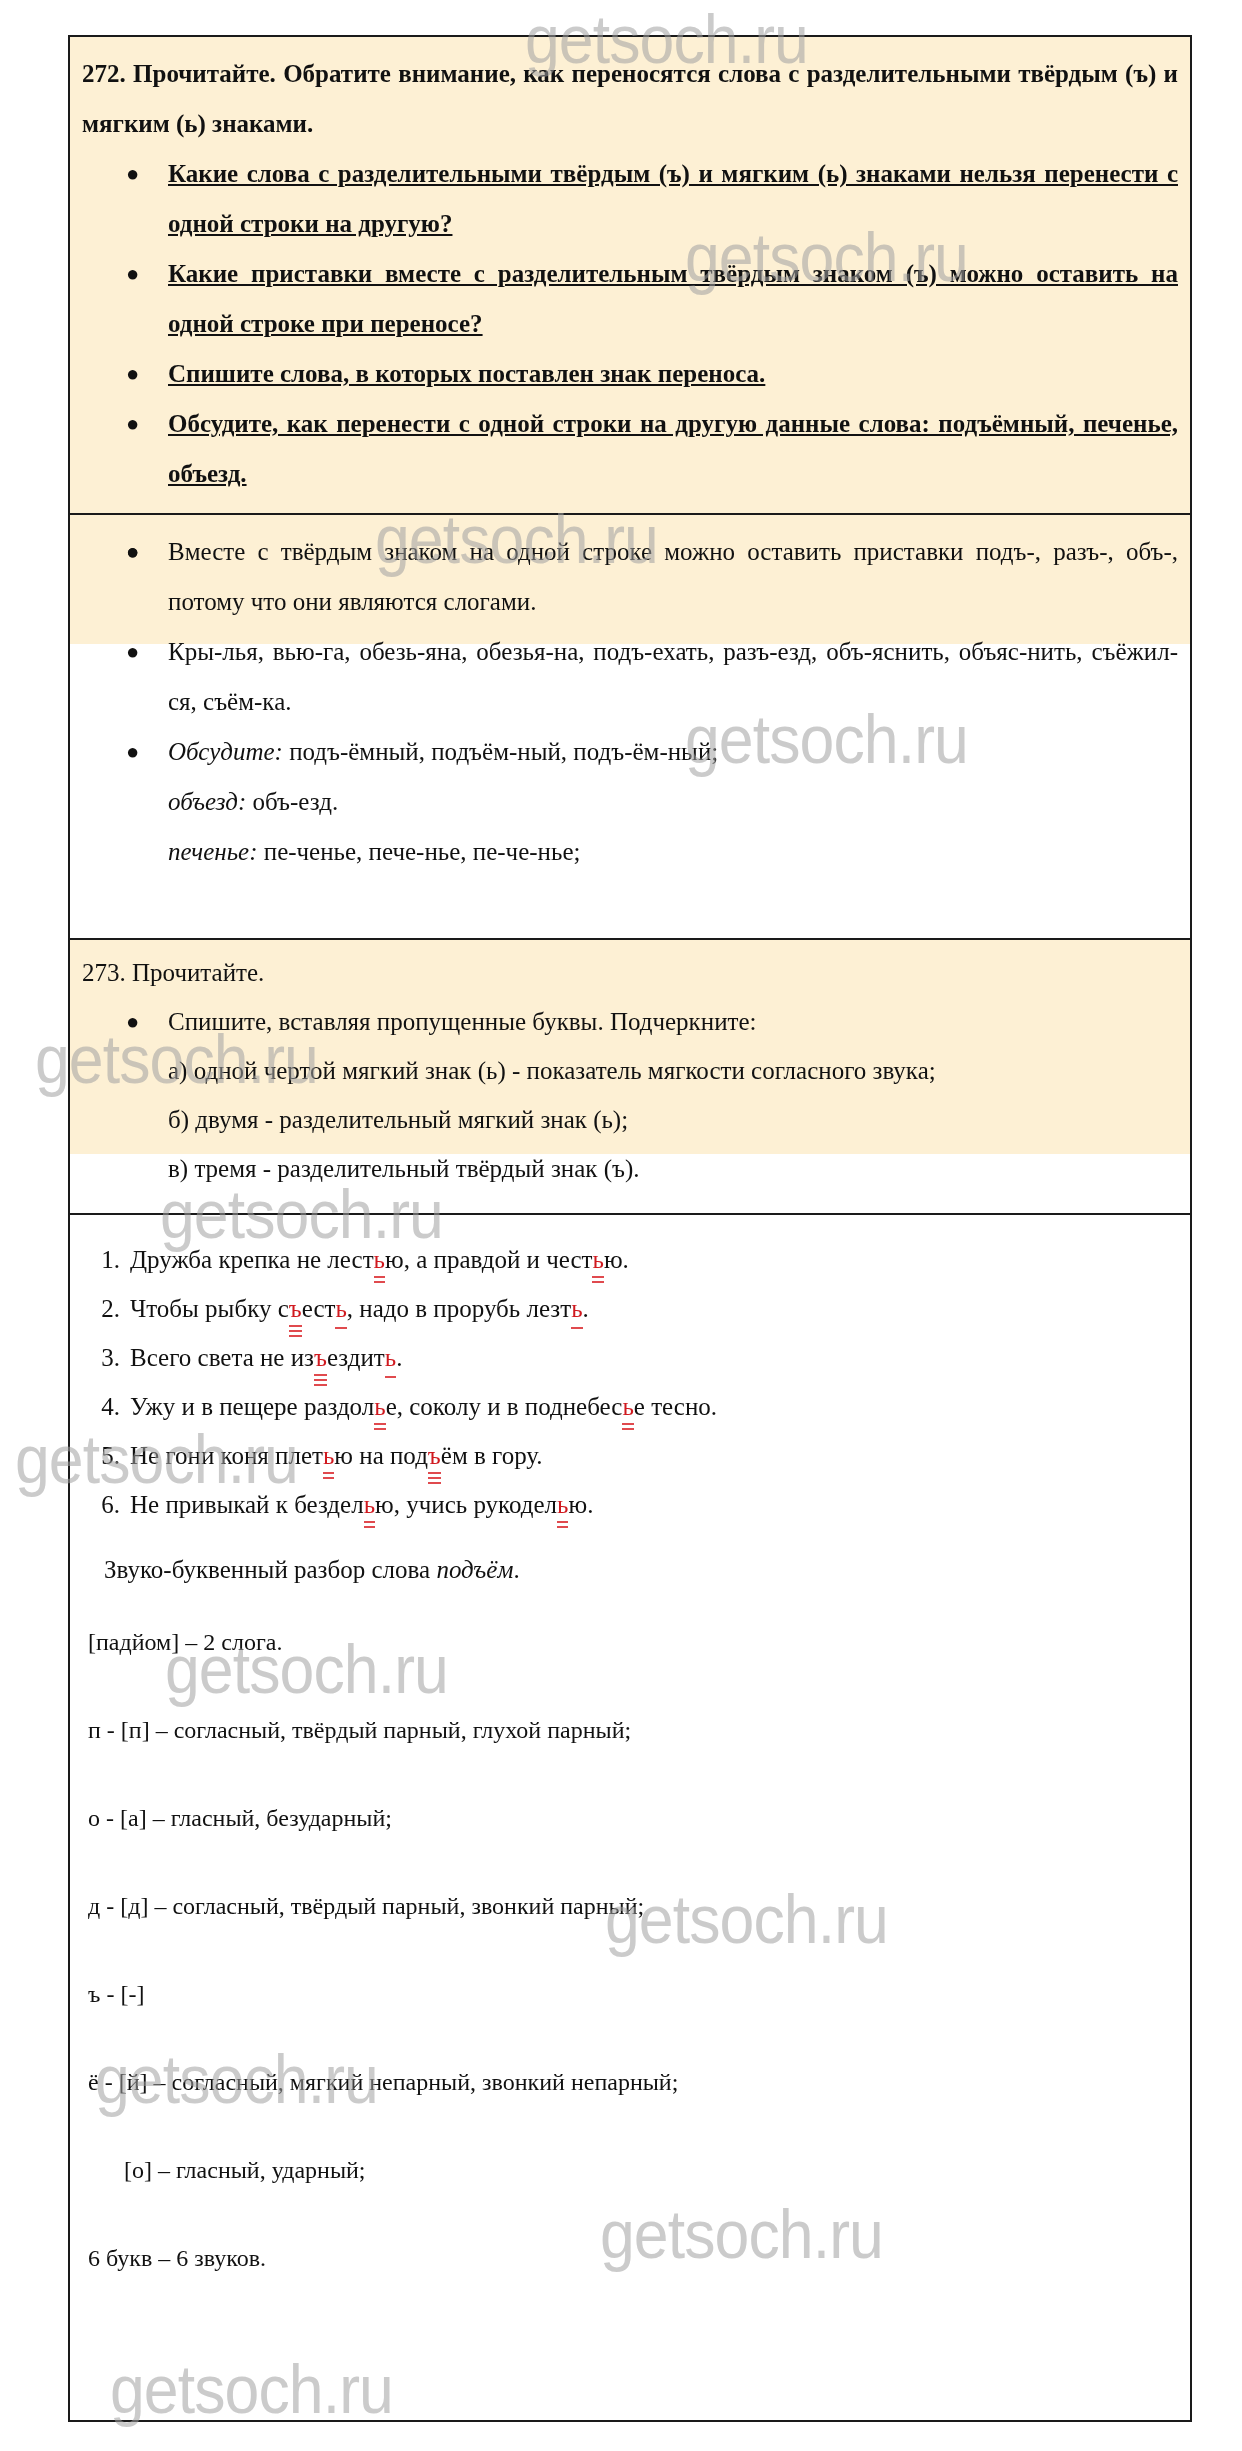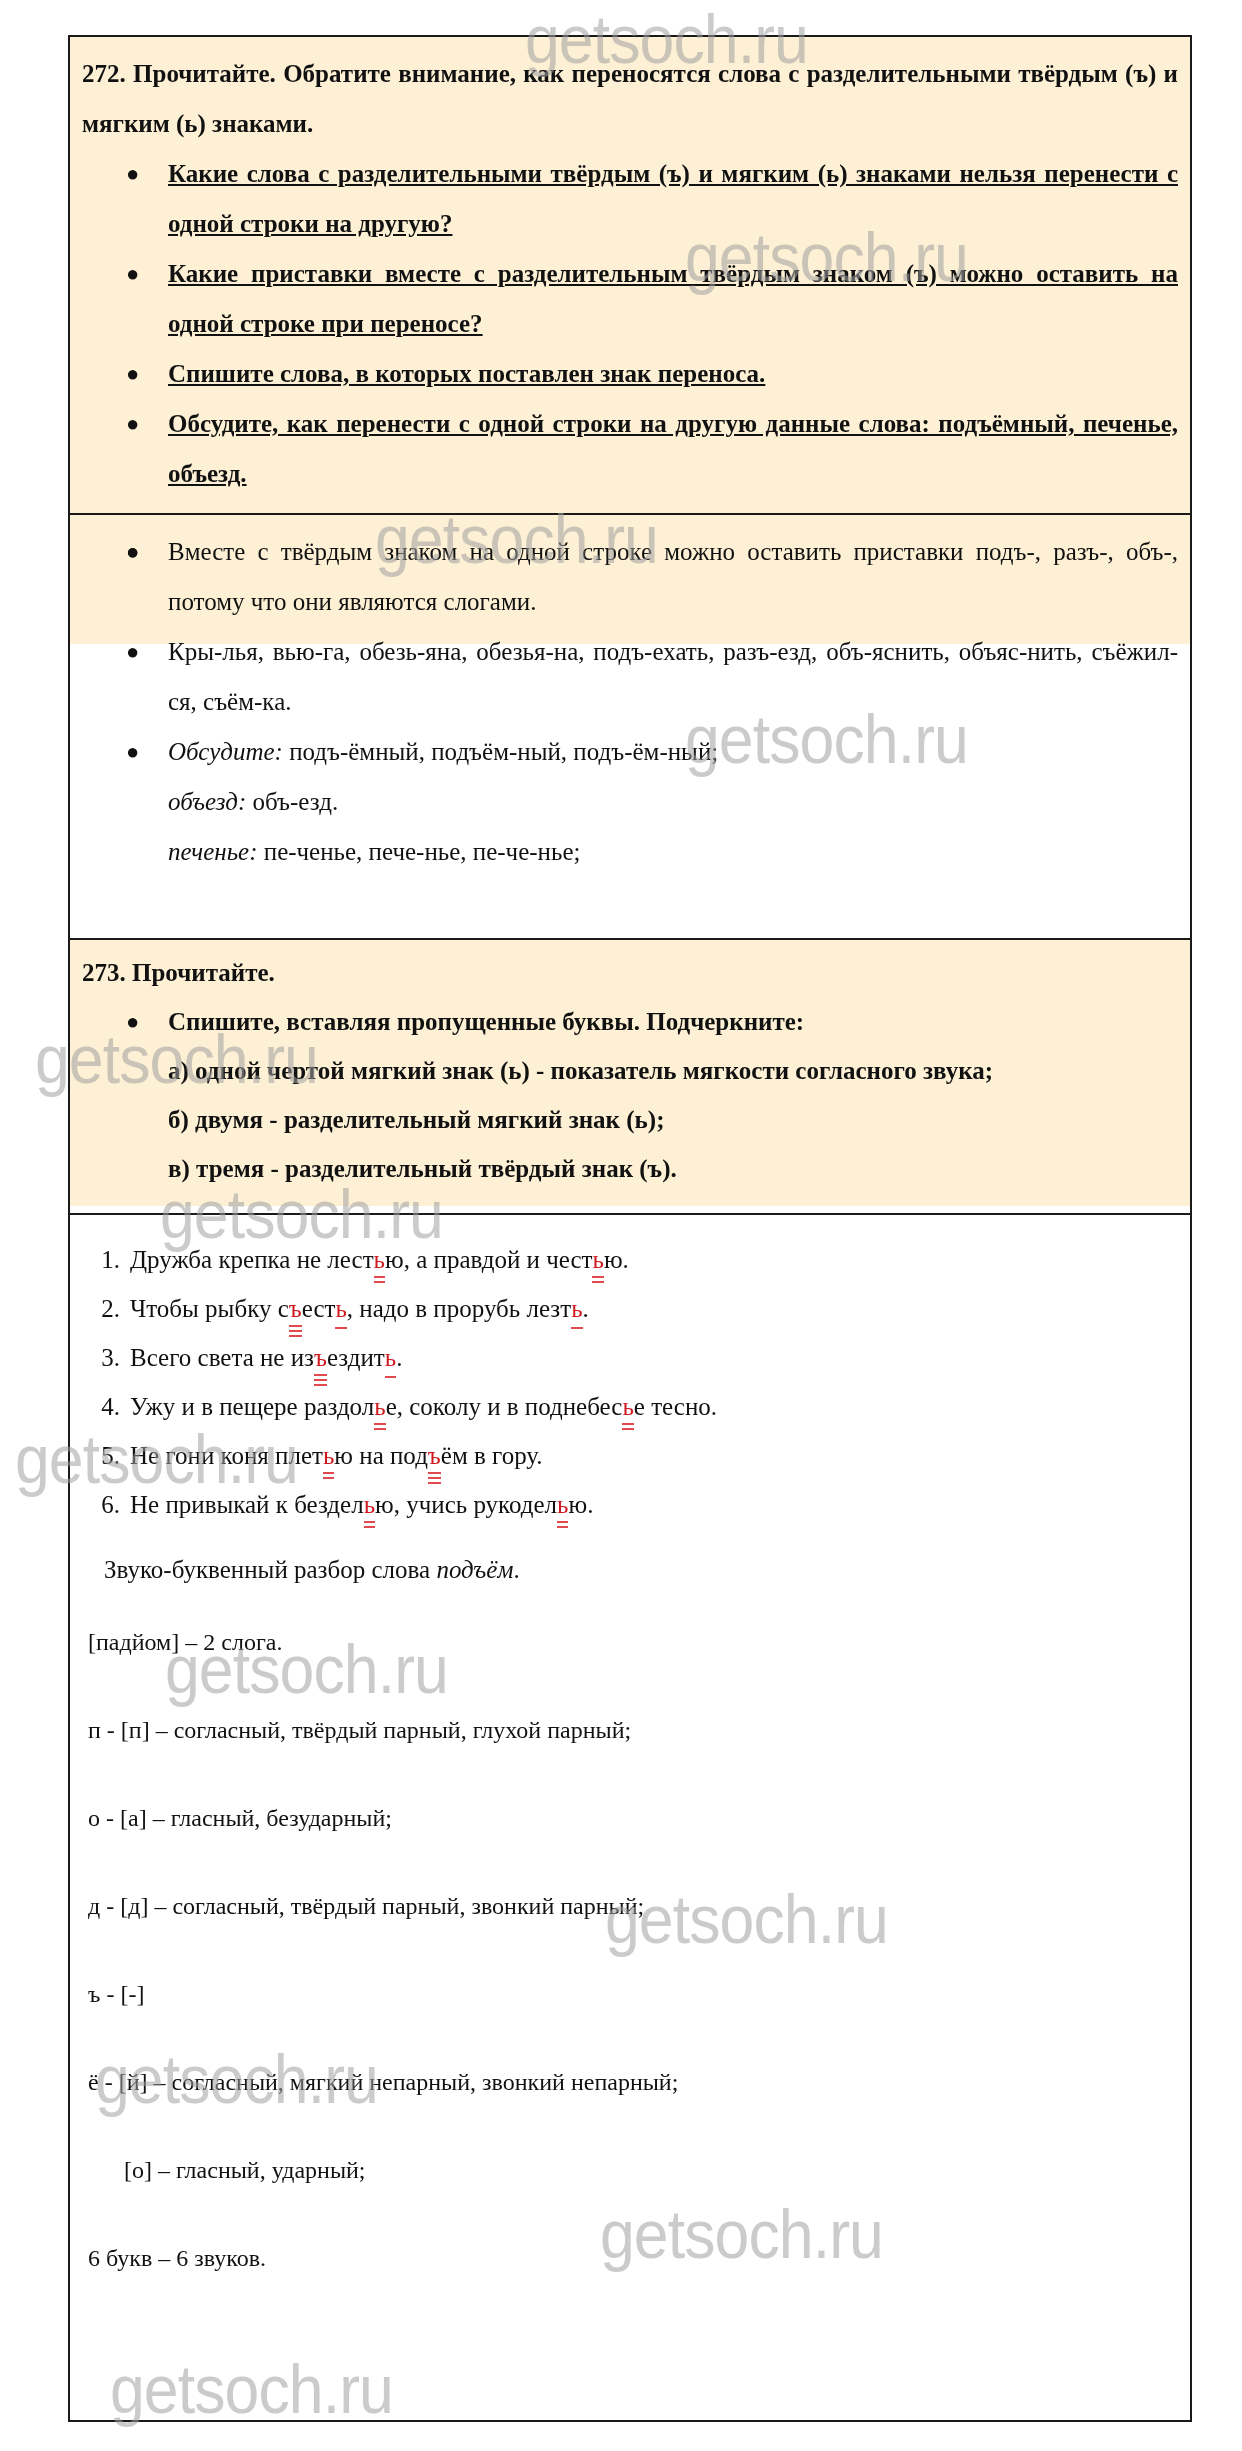--- a/index.html
+++ b/index.html
@@ -20,21 +20,21 @@
   .bul.j .txt { text-align: justify; display: block; text-decoration: underline; }
 
   
   #s2 { top: 478px; height: 423px; padding: 12px 12px 0 12px; font-size: 25px; font-weight: normal; }
   .abul { position: relative; padding-left: 86px; line-height: 50px; text-align: justify; }
   .abul .dot { position: absolute; left: 44px; top: 0; font-size: 22px; }
   .plain-line { padding-left: 86px; line-height: 50px; }
   .it { font-style: italic; }
 
   
-  #s3 { top: 903px; height: 266px; padding: 8px 12px 0 12px; font-weight: bold; font-size: 25px; }
+  #s3 { top: 903px; height: 214px; padding: 8px 12px 0 12px; font-weight: normal; font-size: 25px; }
   #s3 .tline { line-height: 49px; }
   #s3 .sub { padding-left: 86px; line-height: 49px; }
 
   
   #s4 { top: 1178px; height: 1205px; padding: 20px 12px 0 10px; font-size: 25px; font-weight: normal; }
   .num-item { line-height: 49px; display: flex; }
   .num-item .n { width: 40px; text-align: right; padding-right: 10px; flex: none; }
   .hl { color: #d0191f; position: relative; display: inline-block; }
   .hl::after { content: ""; position: absolute; left: 0; right: 0; }
   .u1::after { bottom: 4px; height: 2px; border-bottom: 2px solid #e04a4e; }

